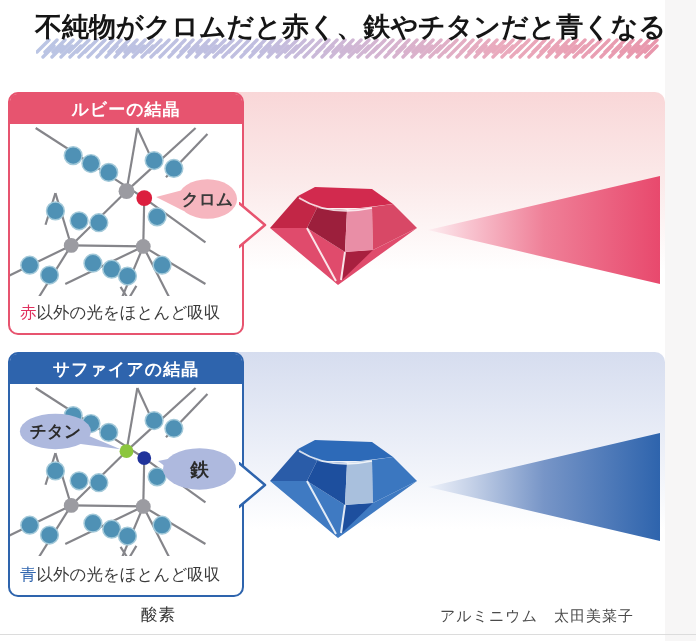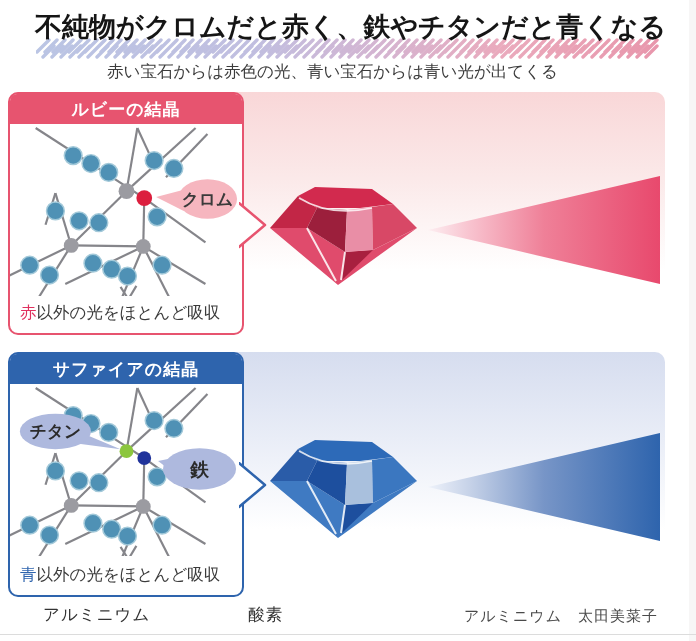--- a/index.html
+++ b/index.html
@@ -1,21 +1,21 @@
 <!DOCTYPE html>
 <html style="--ruby: #e7546f; --sapphire: #2e64ad;"><head>
 <meta charset="utf-8">
 <style>
   html,body{margin:0;padding:0;}
   body{
     width:696px;height:641px;background:#f7f6f6;
     font-family:"Liberation Sans","DejaVu Sans",sans-serif;
     position:relative;overflow:hidden;
   }
-  .content{position:absolute;left:0;top:0;width:665px;height:641px;background:#ffffff;padding-left:24px;}
+  .content{position:absolute;left:0;top:0;width:665px;height:641px;background:#ffffff;}
 
   
   .title{
     position:absolute;left:35px;top:9px;width:624px;
     font-size:27px;font-weight:bold;color:#151515;letter-spacing:0;
     white-space:nowrap;z-index:3;
   }
   .scribble{position:absolute;left:36px;top:37px;z-index:1;}
   .subtitle{
     position:absolute;left:0;top:61px;width:665px;text-align:center;
@@ -80,21 +80,20 @@
         <linearGradient id="scrGrad" x1="0" y1="0" x2="1" y2="0">
           <stop offset="0" stop-color="#a9b6dd"></stop>
           <stop offset="0.35" stop-color="#b1aed8"></stop>
           <stop offset="0.55" stop-color="#c9a2c6"></stop>
           <stop offset="0.75" stop-color="#e595ac"></stop>
           <stop offset="1" stop-color="#e27c97"></stop>
         </linearGradient>
       </defs>
       <path d="M13,3 L1,15 M21,3 L9,15 M29,3 L17,15 M37,3 L25,15 M45,3 L33,15 M53,3 L41,15 M61,3 L49,15 M69,3 L57,15 M77,3 L65,15 M85,3 L73,15 M93,3 L81,15 M101,3 L89,15 M109,3 L97,15 M117,3 L105,15 M125,3 L113,15 M133,3 L121,15 M141,3 L129,15 M149,3 L137,15 M157,3 L145,15 M165,3 L153,15 M173,3 L161,15 M181,3 L169,15 M189,3 L177,15 M197,3 L185,15 M205,3 L193,15 M213,3 L201,15 M221,3 L209,15 M229,3 L217,15 M237,3 L225,15 M245,3 L233,15 M253,3 L241,15 M261,3 L249,15 M269,3 L257,15 M277,3 L265,15 M285,3 L273,15 M293,3 L281,15 M301,3 L289,15 M309,3 L297,15 M317,3 L305,15 M325,3 L313,15 M333,3 L321,15 M341,3 L329,15 M349,3 L337,15 M357,3 L345,15 M365,3 L353,15 M373,3 L361,15 M381,3 L369,15 M389,3 L377,15 M397,3 L385,15 M405,3 L393,15 M413,3 L401,15 M421,3 L409,15 M429,3 L417,15 M437,3 L425,15 M445,3 L433,15 M453,3 L441,15 M461,3 L449,15 M469,3 L457,15 M477,3 L465,15 M485,3 L473,15 M493,3 L481,15 M501,3 L489,15 M509,3 L497,15 M517,3 L505,15 M525,3 L513,15 M533,3 L521,15 M541,3 L529,15 M549,3 L537,15 M557,3 L545,15 M565,3 L553,15 M573,3 L561,15 M581,3 L569,15 M589,3 L577,15 M597,3 L585,15 M605,3 L593,15 M613,3 L601,15 M621,3 L609,15 M18,9 L7,20 M27,9 L16,20 M36,9 L25,20 M45,9 L34,20 M54,9 L43,20 M63,9 L52,20 M72,9 L61,20 M81,9 L70,20 M90,9 L79,20 M99,9 L88,20 M108,9 L97,20 M117,9 L106,20 M126,9 L115,20 M135,9 L124,20 M144,9 L133,20 M153,9 L142,20 M162,9 L151,20 M171,9 L160,20 M180,9 L169,20 M189,9 L178,20 M198,9 L187,20 M207,9 L196,20 M216,9 L205,20 M225,9 L214,20 M234,9 L223,20 M243,9 L232,20 M252,9 L241,20 M261,9 L250,20 M270,9 L259,20 M279,9 L268,20 M288,9 L277,20 M297,9 L286,20 M306,9 L295,20 M315,9 L304,20 M324,9 L313,20 M333,9 L322,20 M342,9 L331,20 M351,9 L340,20 M360,9 L349,20 M369,9 L358,20 M378,9 L367,20 M387,9 L376,20 M396,9 L385,20 M405,9 L394,20 M414,9 L403,20 M423,9 L412,20 M432,9 L421,20 M441,9 L430,20 M450,9 L439,20 M459,9 L448,20 M468,9 L457,20 M477,9 L466,20 M486,9 L475,20 M495,9 L484,20 M504,9 L493,20 M513,9 L502,20 M522,9 L511,20 M531,9 L520,20 M540,9 L529,20 M549,9 L538,20 M558,9 L547,20 M567,9 L556,20 M576,9 L565,20 M585,9 L574,20 M594,9 L583,20 M603,9 L592,20 M612,9 L601,20 M621,9 L610,20 " stroke="url(#scrGrad)" stroke-width="3.4" fill="none" stroke-linecap="round" opacity="0.8"></path>
     </svg>
-  <div class="subtitle">赤い宝石からは赤色の光、青い宝石からは青い光が出てくる</div>
 
   <section class="panel sapphire">
     <div class="card sapphire-card">
       <div class="card-header">サファイアの結晶</div>
       <div class="card-body">
         <svg class="lattice" width="231" height="170" viewBox="0 0 234 172" preserveAspectRatio="xMidYMin meet">
             <line x1="26" y1="2" x2="136" y2="73" stroke="#85858a" stroke-width="2.2"></line>
             <line x1="136" y1="73" x2="198" y2="118" stroke="#85858a" stroke-width="2.2"></line>
             <line x1="118" y1="66" x2="129" y2="2" stroke="#85858a" stroke-width="2.2"></line>
             <line x1="129" y1="2" x2="141" y2="28" stroke="#85858a" stroke-width="2.2"></line>
@@ -248,21 +247,20 @@
             <stop offset="1" stop-color="#e8496d"></stop>
         </linearGradient>
       </defs>
       <polygon points="0,54 232,0 232,108" fill="url(#beamR)"></polygon>
     </svg>
   </section>
 
   <div class="legend">
     <div class="legend-item">
       <span class="legend-dot aluminum"></span>
-      <span class="legend-label">アルミニウム</span>
     </div>
     <div class="legend-item">
       <span class="legend-dot oxygen"></span>
       <span class="legend-label">酸素</span>
     </div>
   </div>
   <div class="credit">アルミニウム　太田美菜子</div>
 </div>
 
 <div class="divider"></div>

